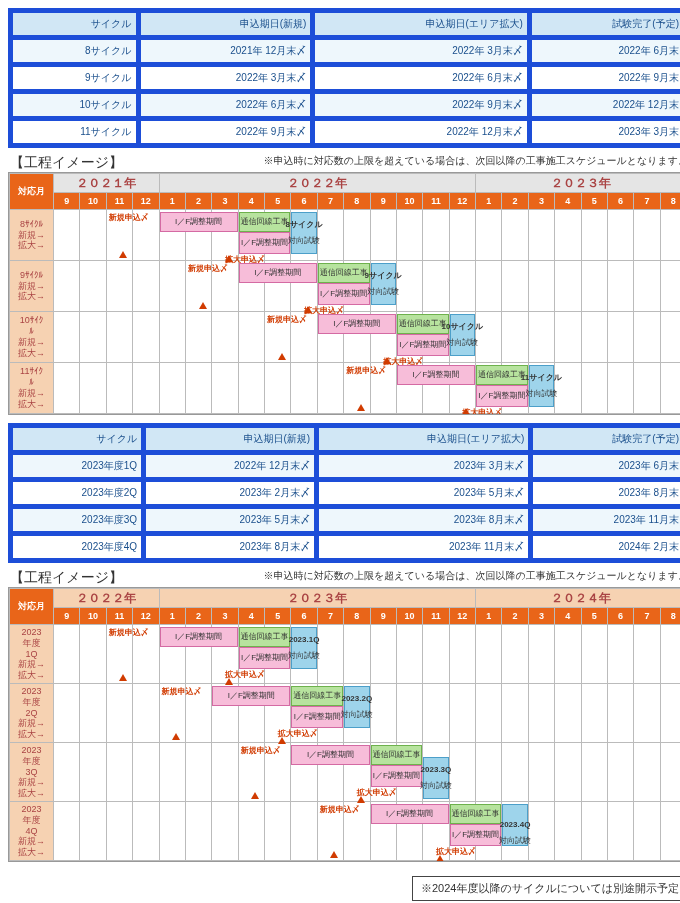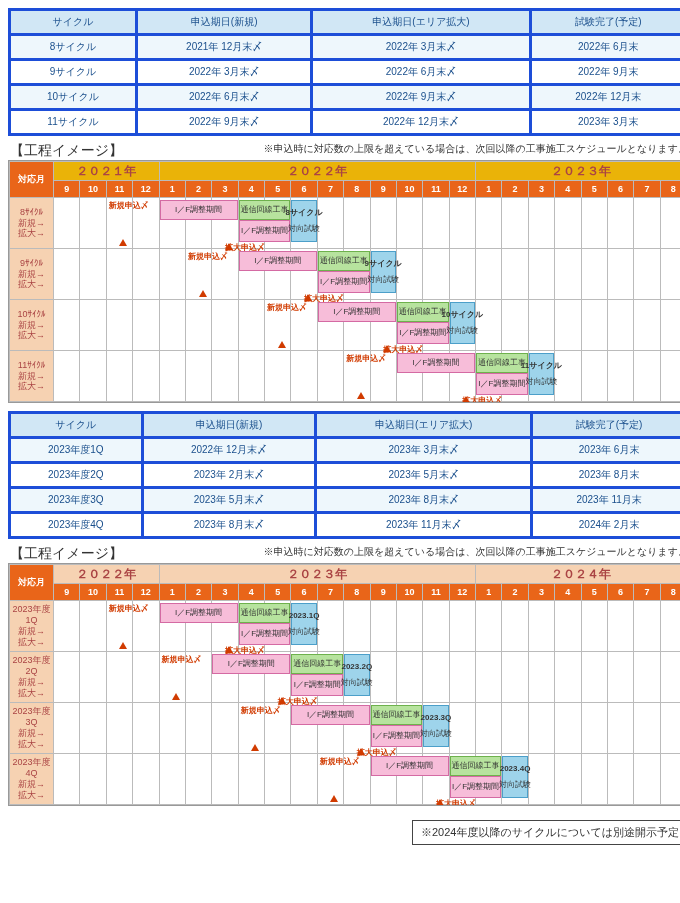--- a/index.html
+++ b/index.html
@@ -10,23 +10,23 @@
     width: 680px;
     color: #333;
     background:#fff;
   }
   table.schedule {
     border-collapse: collapse;
     width: 100%;
     margin-bottom: 6px;
   }
   table.schedule th, table.schedule td {
-    border: 3px solid #1d4ed8;
+    border: 5px solid #1d4ed8;
     padding: 4px 4px;
-    text-align: center;
+    text-align: right;
     font-weight: normal;
     white-space: nowrap;
   }
   table.schedule th {
     background: #d1e7f5;
     color: #1a4f8c;
   }
   table.schedule tr.even td {
     background: #eef7fc;
     color:#1a4f8c;
@@ -64,31 +64,31 @@
     table-layout: fixed;
   }
   .gantt td, .gantt th {
     border:1px solid #bbb;
     padding:0;
     text-align:center;
     font-size:9px;
     position:relative;
     height:18px;
   }
-  .gantt th.year { background:#eab308; color:#a44; font-size:12px;}
+  .gantt th.year { background:#e5e5e5; color:#a44; font-size:12px;}
   .gantt th.year2 { background:#f6d2b2; color:#a44; font-size:12px;}
   .gantt th.month { background:#e96519; color:#fff; height:16px;}
   .gantt th.corner{ background:#e96519; color:#fff; }
   .gantt td.labelcol {
     background:#f6d2b2;
     color:#a44;
     font-size:9px;
     text-align:center;
     line-height:1.2;
-    padding:2px 1px;
+    padding:2px 8px;
   }
   .gantt tr.rowtall td { height:46px; }
   .bar {
     position:absolute;
     top:2px;
     height:42px;
     box-sizing:border-box;
     font-size:8px;
     line-height:1;
     display:flex;
@@ -560,21 +560,21 @@
           <td>
             <span class="below">拡大申込〆</span>
             <span class="btri" style="left: 50%; bottom: -2px;"></span>
           </td>
           <td>
             <div class="bar green sub2" style="left: 0%; width: calc(200% + 1px);">通信回線工事</div>
             <div class="bar pink sub" style="left: 0%; width: calc(200% + 1px);">I／F調整期間</div>
           </td>
           <td></td>
           <td>
-            <div class="bar blue" style="left: 0%; width: calc(100% + 0px);"><b>2023.3Q</b><br>対向試験</div>
+            <div class="bar blue" style="left: 0%; width: calc(100% + 0px); margin-top: 12px;"><b>2023.3Q</b><br>対向試験</div>
           </td>
           <td></td>
           <td></td>
           <td></td>
           <td></td>
           <td></td>
           <td></td>
           <td></td>
           <td></td>
           <td></td>
@@ -603,21 +603,21 @@
           <td>
             <span class="below">拡大申込〆</span>
             <span class="btri" style="left: 50%; bottom: -2px;"></span>
           </td>
           <td>
             <div class="bar green sub2" style="left: 0%; width: calc(200% + 1px);">通信回線工事</div>
             <div class="bar pink sub" style="left: 0%; width: calc(200% + 1px);">I／F調整期間</div>
           </td>
           <td></td>
           <td>
-            <div class="bar blue" style="left: 0%; width: calc(100% + 0px);"><b>2023.4Q</b><br>対向試験</div>
+            <div class="bar blue" style="left: 0%; width: calc(100% + 0px); justify-content: flex-end;"><b>2023.4Q</b><br>対向試験</div>
           </td>
           <td></td>
           <td></td>
           <td></td>
           <td></td>
           <td></td>
           <td></td>
         </tr>
       </tbody>
 </table>

